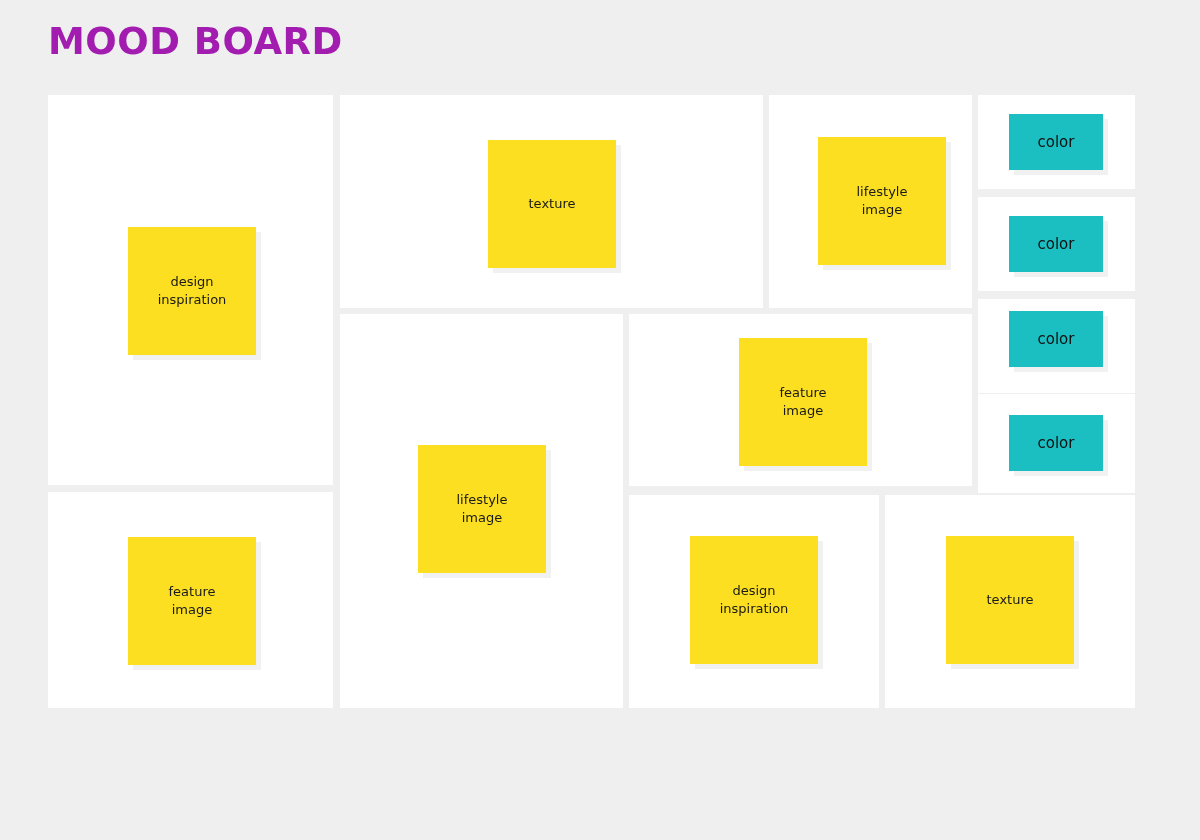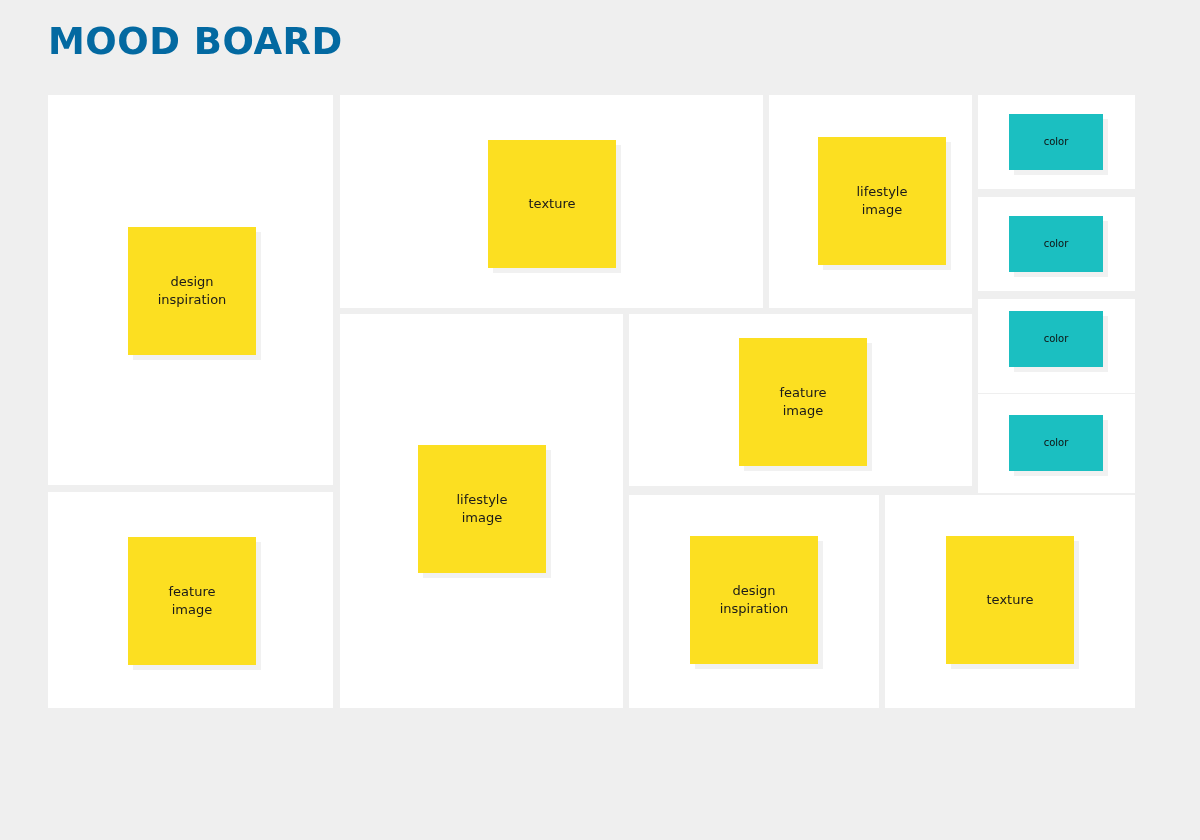--- a/index.html
+++ b/index.html
@@ -17,21 +17,21 @@
   }
 
   
   #board-title {
     position: absolute;
     left: 48px;
     top: 20px;
     font-size: 37px;
     font-weight: bold;
     letter-spacing: 0.5px;
-    color: #0369a1;
+    color: #a21caf;
     line-height: 44px;
     white-space: nowrap;
   }
 
   
   #board-canvas {
     position: absolute;
     left: 0;
     top: 0;
     width: 1200px;
@@ -71,21 +71,21 @@
   .swatch {
     position: absolute;
     background: #1bbfc1;
     box-shadow: 5px 5px 0 0 rgba(0, 0, 0, 0.055);
     display: flex;
     align-items: center;
     justify-content: center;
     box-sizing: border-box;
   }
   .swatch-label {
-    font-size: 10px;
+    font-size: 15px;
     line-height: 18px;
     color: #101010;
     text-align: center;
     font-weight: normal;
   }
 </style>
 </head>
 <body>
 
 <div id="board-title">MOOD BOARD</div>

